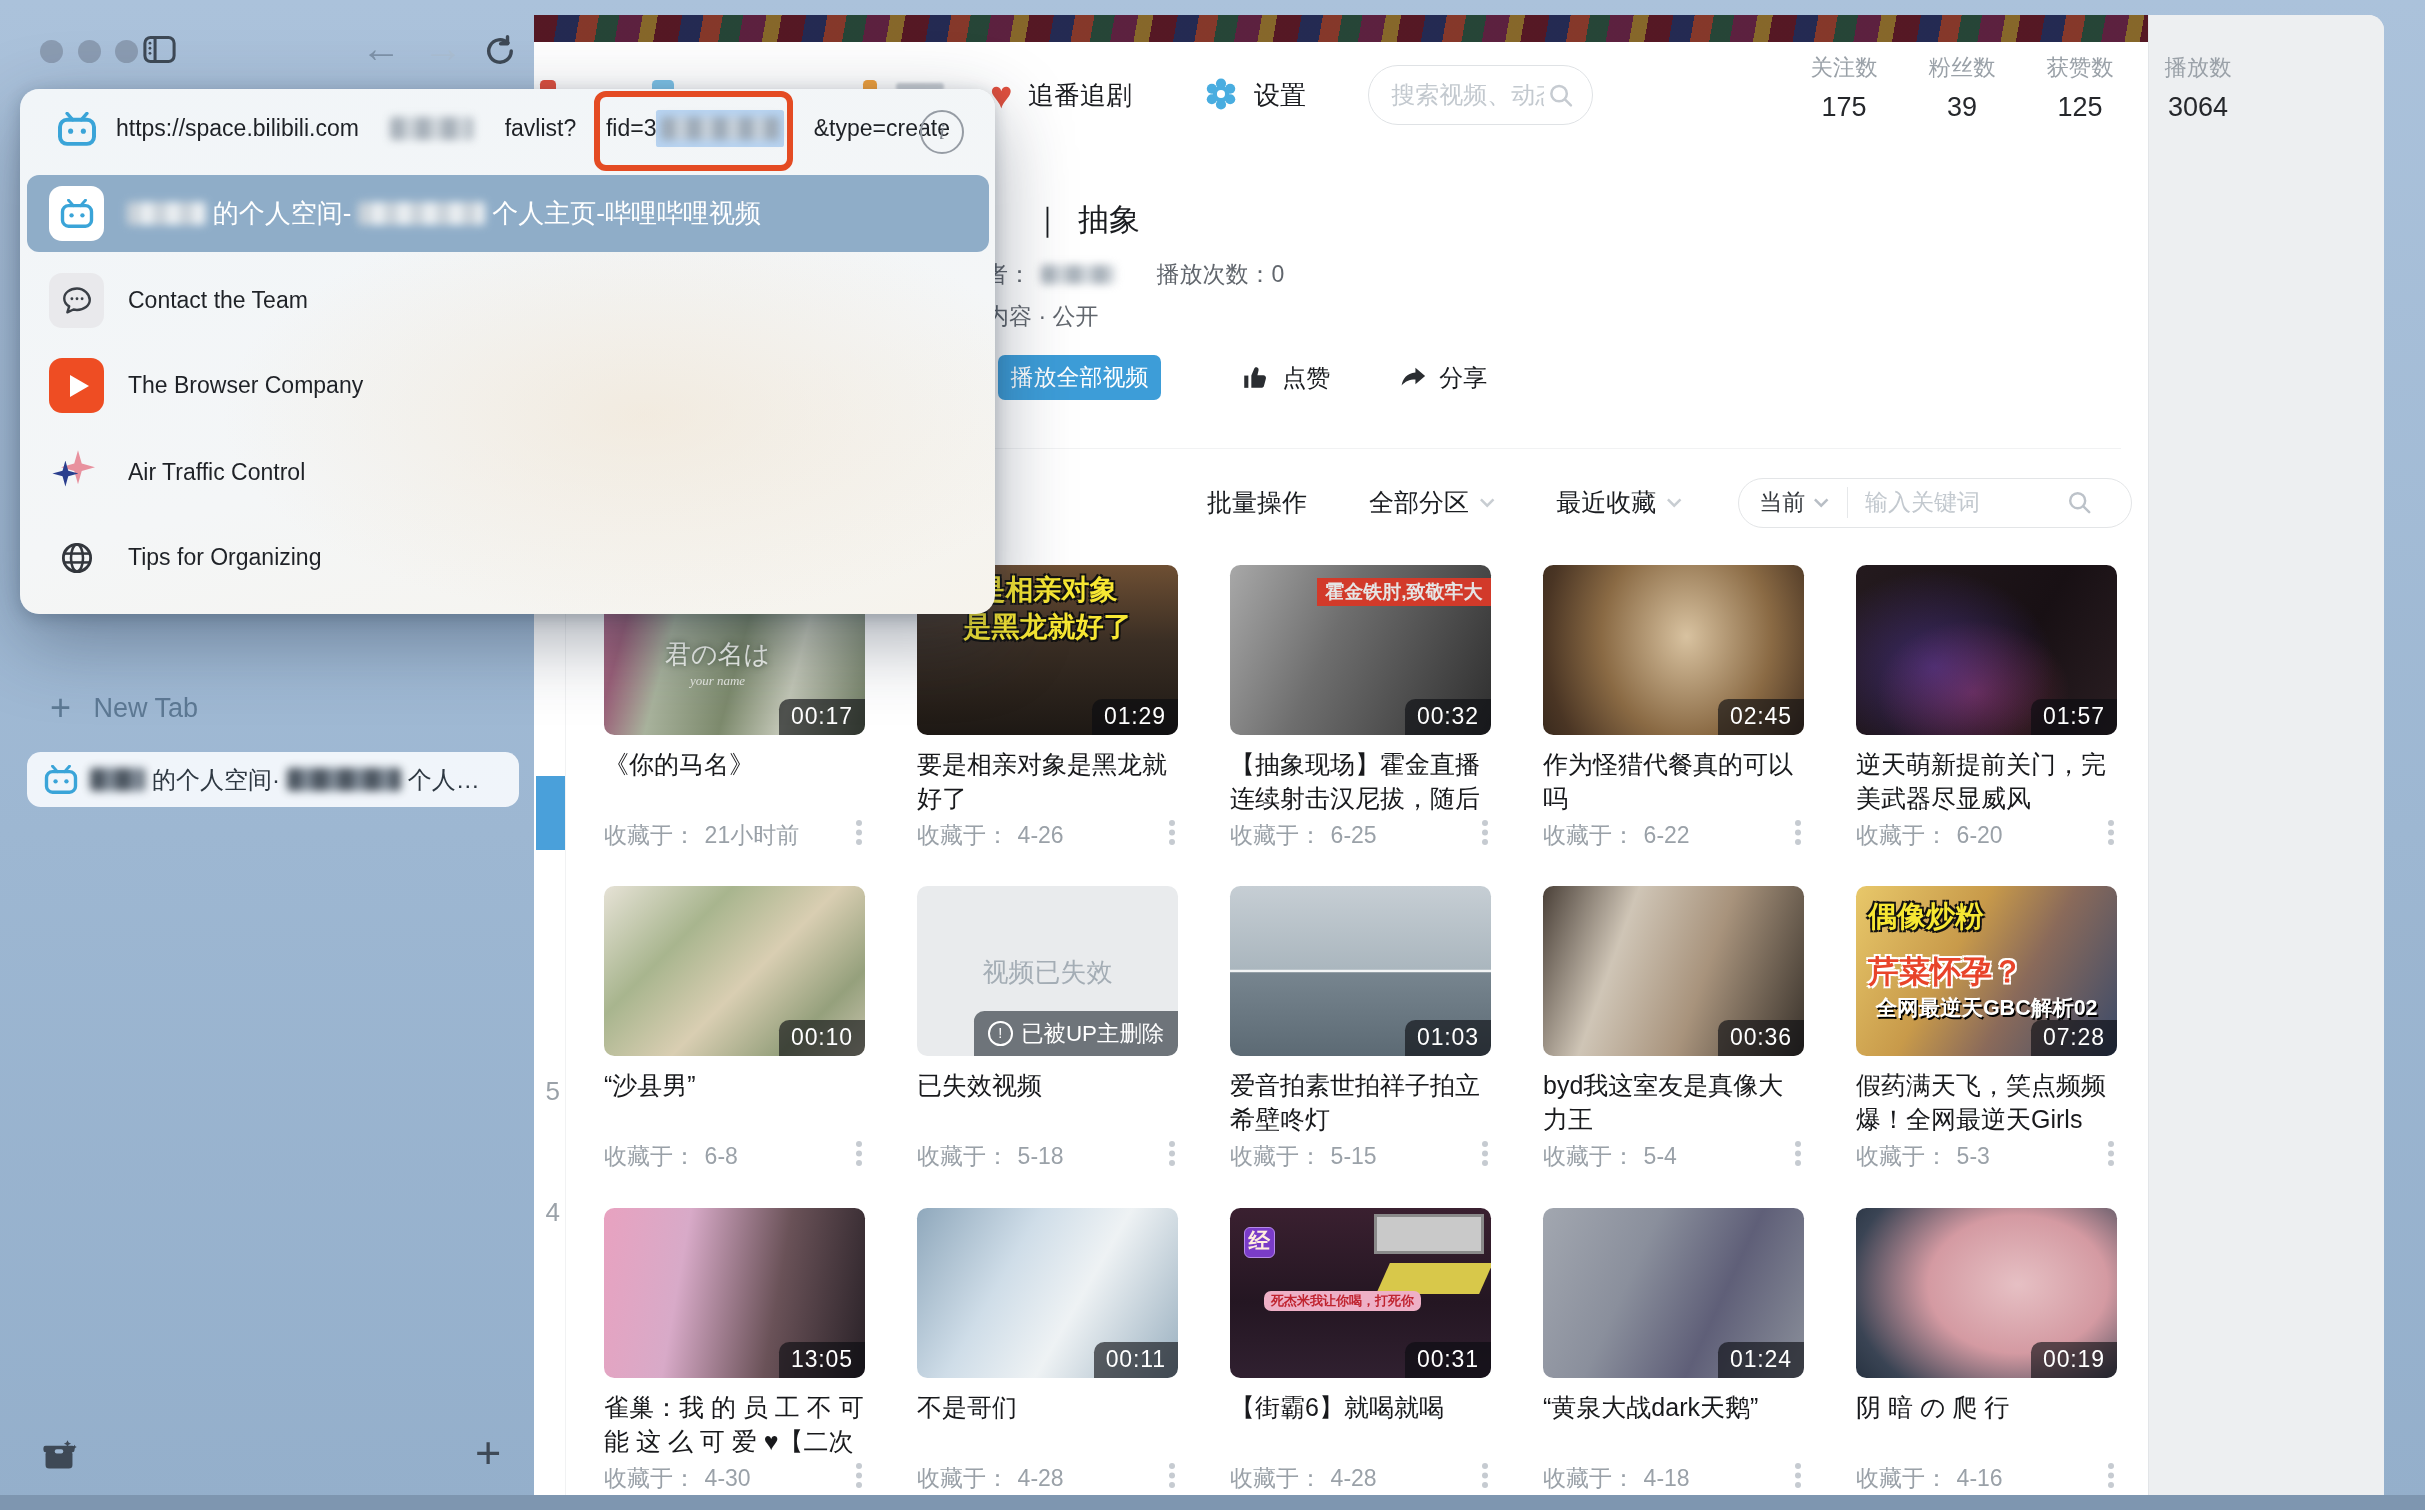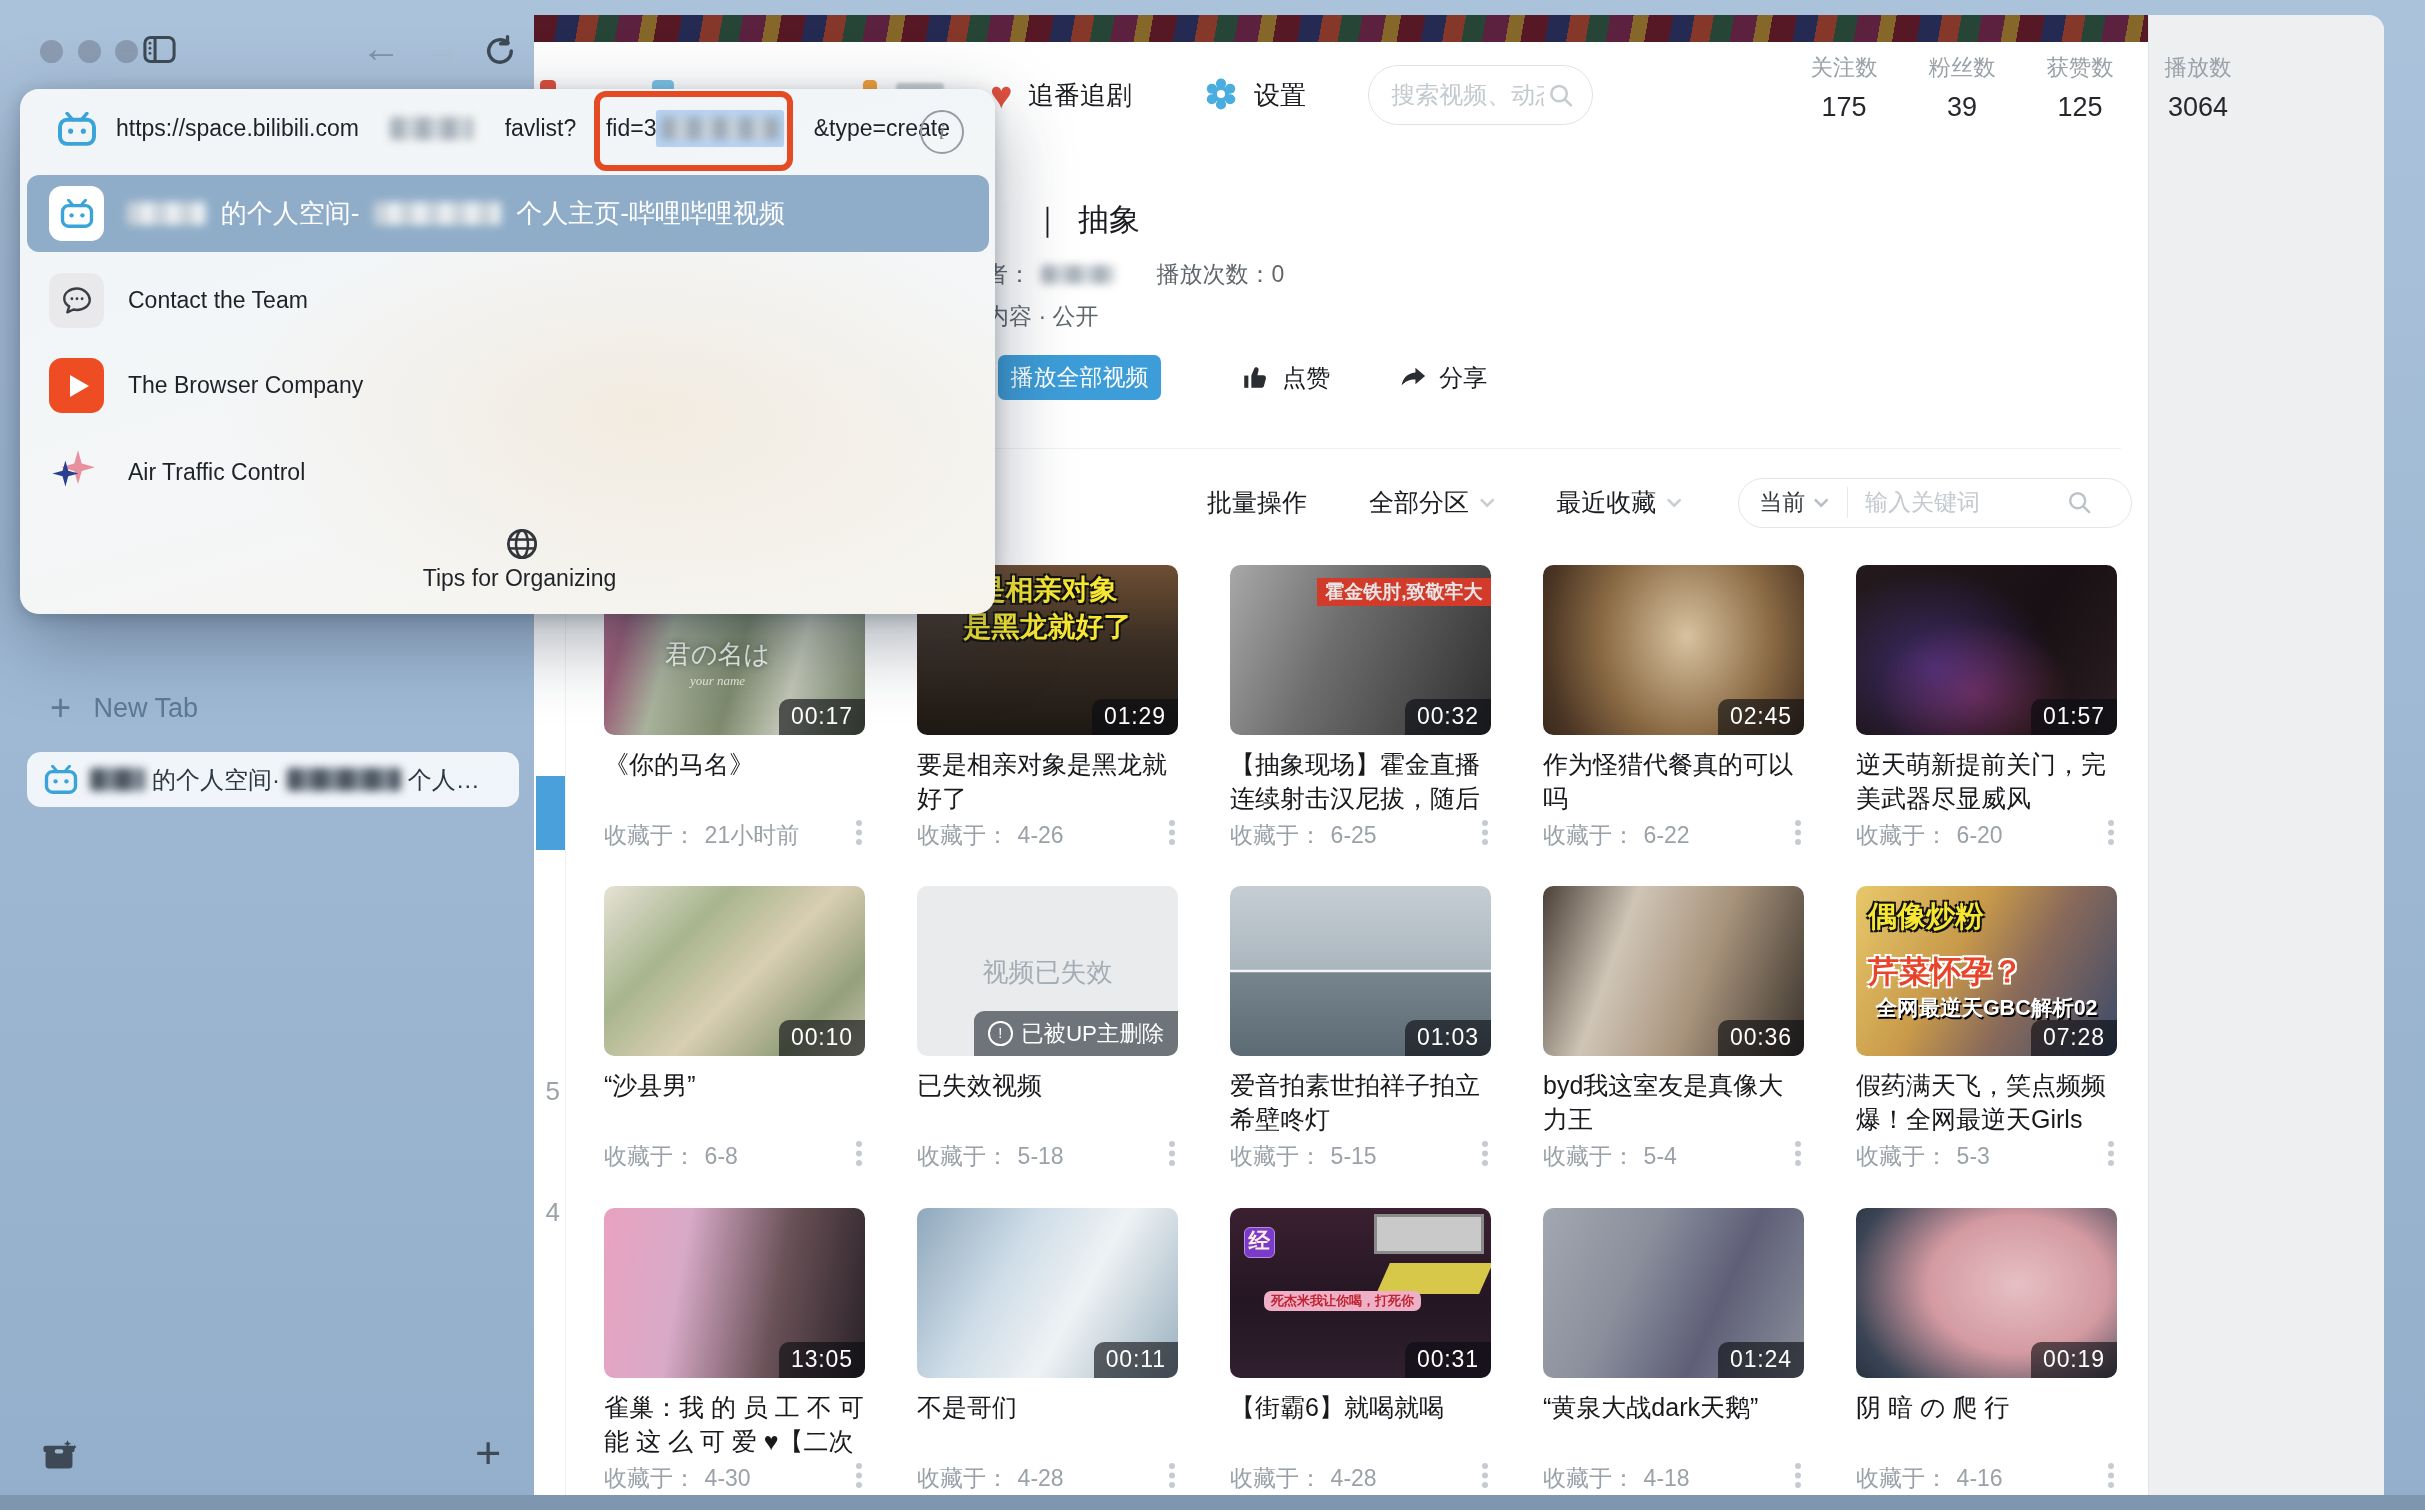--- a/index.html
+++ b/index.html
@@ -141,27 +141,27 @@
   #fid-wrap::before{content:'';position:absolute;left:-10.3px;right:-6.9px;top:-19px;bottom:-24px;
     border:6px solid #e44b23;border-radius:12px;pointer-events:none;}
   .sel-hl{background:#b7d3f1;border-radius:2.6px;padding:6.9px 4.3px;display:inline-flex;align-items:center;}
   #info-btn{position:absolute;right:31px;top:20.6px;width:40px;height:40px;border-radius:50%;
     border:2.6px solid #969ca4;color:#7d838b;font-size:23px;display:flex;align-items:center;justify-content:center;
     font-family:"Liberation Serif","DejaVu Serif",serif;font-style:italic;}
   #sugg-selected{position:absolute;left:6.9px;top:86px;width:962px;height:77px;border-radius:12px;
     background:#8fadc8;display:flex;align-items:center;}
   #sugg-selected .icsq{width:55px;height:55px;border-radius:13px;background:#fff;margin-left:22.4px;
     display:flex;align-items:center;justify-content:center;}
-  #sugg-selected .stxt{margin-left:22.4px;color:#fff;font-size:26px;font-weight:500;display:flex;align-items:center;gap:15px;white-space:nowrap;}
+  #sugg-selected .stxt{margin-left:22.4px;color:#fff;font-size:26px;font-weight:500;display:flex;align-items:center;gap:7px;white-space:nowrap;}
   .sugg-item{position:absolute;left:0;width:100%;height:69px;display:flex;align-items:center;}
   .sugg-item .sic{width:55px;height:55px;margin-left:29px;border-radius:13px;display:flex;align-items:center;justify-content:center;position:relative;}
   .sic-gray{background:#e9e9ec;}
   .sic-red{background:#ee4d23;}
   .sugg-item .slabel{margin-left:24px;font-size:23px;color:#1f2227;}
-  #sg1{top:177px;} #sg2{top:262px;} #sg3{top:349px;} #sg4{top:434px;flex-direction:column;}
+  #sg1{top:177px;} #sg2{top:262px;} #sg3{top:349px;} #sg4{top:434px;}
   .play-tri{width:0;height:0;border-left:19px solid #fff;border-top:11.2px solid transparent;border-bottom:11.2px solid transparent;margin-left:5.2px;}
   .star4{position:absolute;width:34px;height:34px;}
   .star-pink{background:#e8919e;clip-path:polygon(50% 0,61% 39%,100% 50%,61% 61%,50% 100%,39% 61%,0 50%,39% 39%);left:12px;top:5.2px;}
   .star-navy{background:#2b3f8e;clip-path:polygon(50% 0,61% 39%,100% 50%,61% 61%,50% 100%,39% 61%,0 50%,39% 39%);
     left:3.4px;top:15.5px;width:26px;height:26px;}
   .chev{width:22.4px;height:22.4px;}
 </style>
 </head>
 <body>
 

